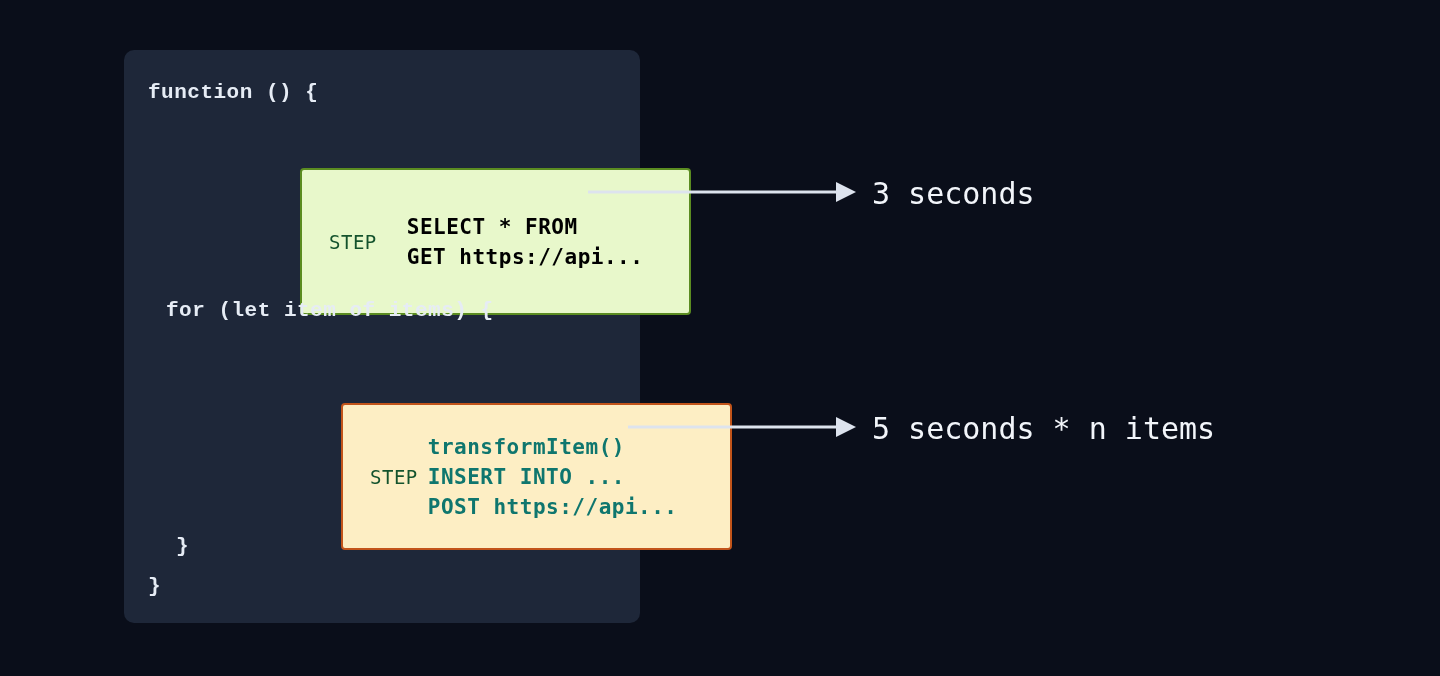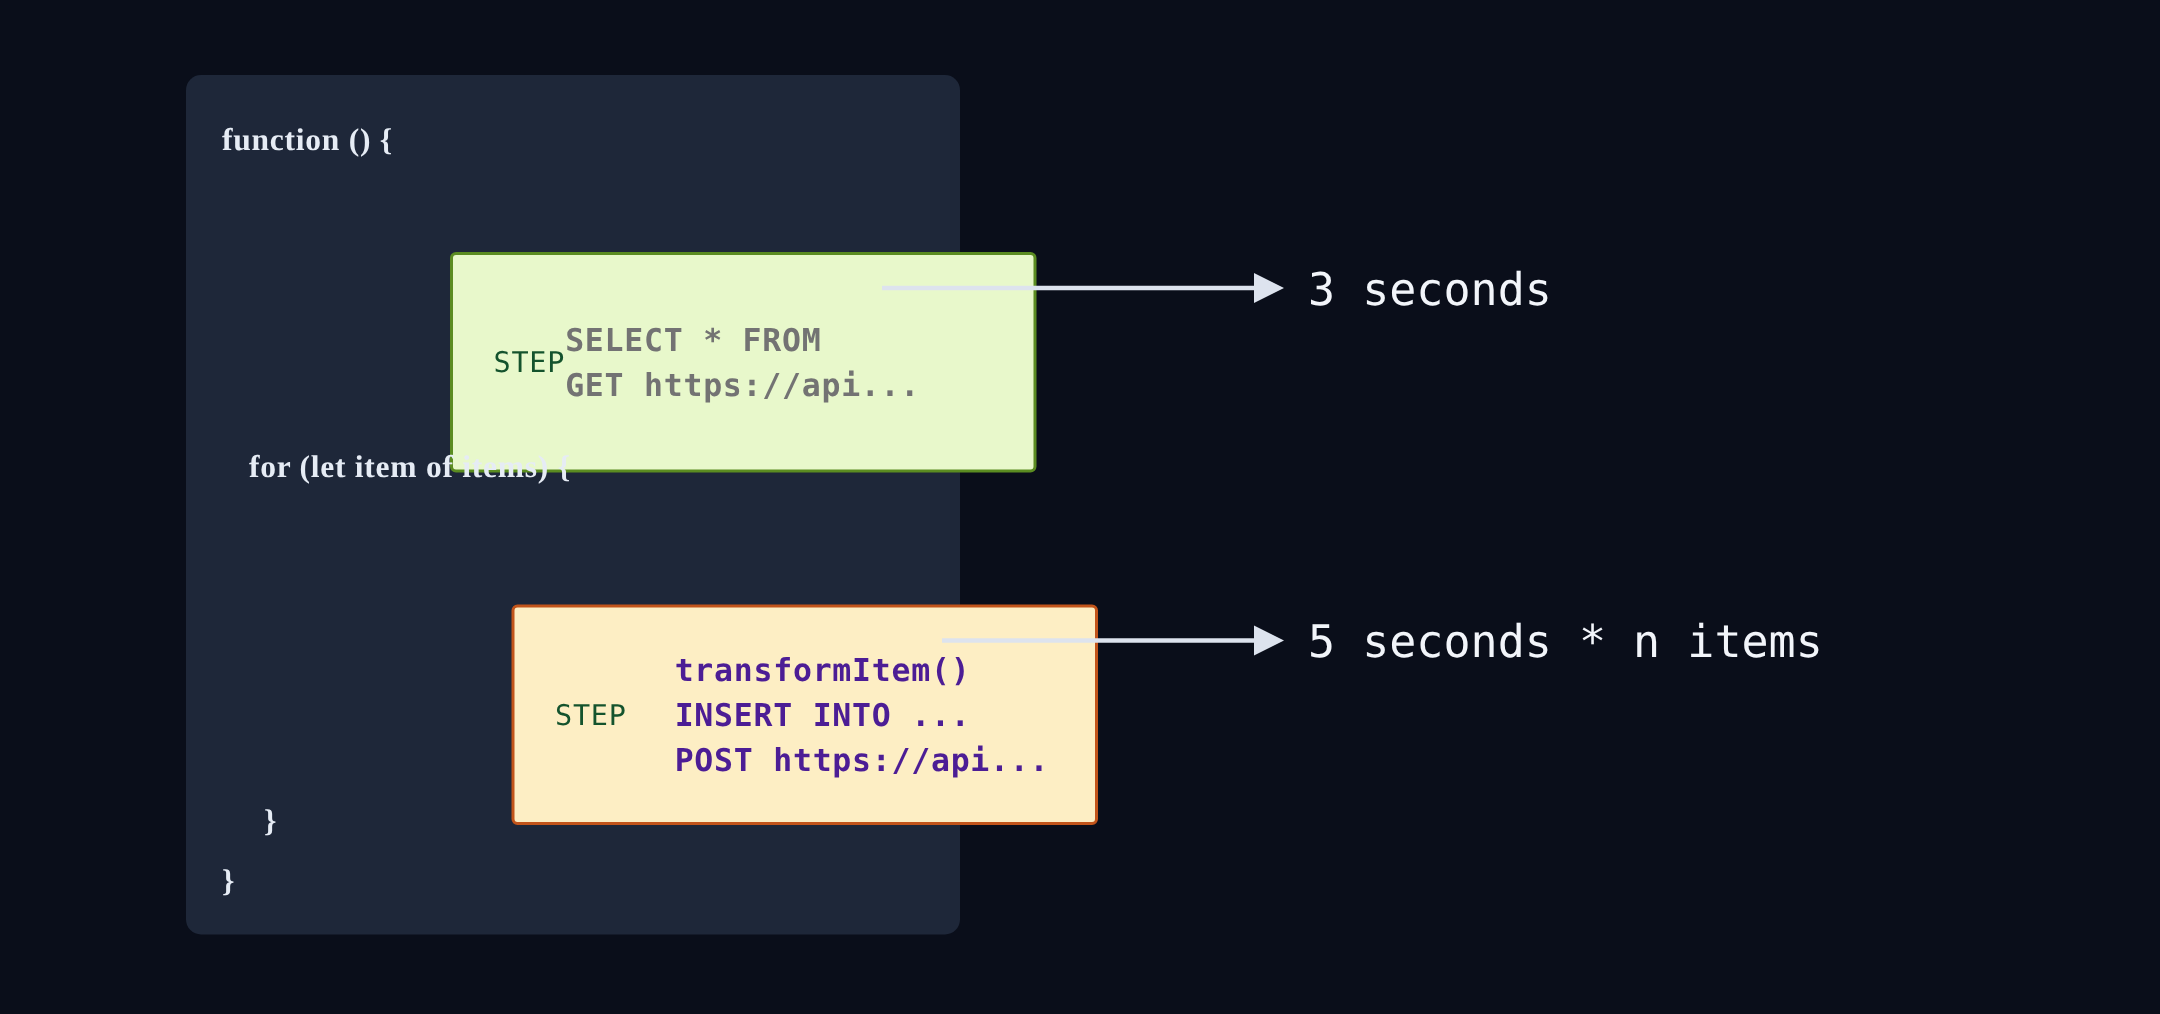--- a/index.html
+++ b/index.html
@@ -29,21 +29,21 @@
     left: 124px;
     top: 50px;
     width: 516px;
     height: 573px;
     background: #1e2739;
     border-radius: 10px;
   }
 
   .code-line {
     position: absolute;
-    font-family: Liberation Serif, serif;
+    font-family: Liberation Mono, monospace;
     font-weight: bold;
     font-size: 21px;
     letter-spacing: 0.5px;
     color: #e6ecf5;
     white-space: pre;
   }
   .line-function { left: 24px;  top: 31px; }
   .line-for      { left: 42px;  top: 249px; }
   .line-close-in { left: 52px;  top: 485px; }
   .line-close-out{ left: 24px;  top: 525px; }
@@ -89,22 +89,22 @@
 
   .step-code {
     font-family: "DejaVu Sans Mono", monospace;
     font-weight: bold;
     font-size: 21px;
     letter-spacing: 0.5px;
     line-height: 30px;
     white-space: pre;
     flex: 1 1 auto;
   }
-  .green .step-code  { color: #737373; }
-  .orange .step-code { color: #4c1d95; margin-left: 32px; }
+  .green .step-code  { color: #000000; margin-left: 30px; }
+  .orange .step-code { color: #0f766e; margin-left: 10px; }
 
   
   .arrow-svg {
     position: absolute;
     overflow: visible;
   }
   .arrow-line {
     stroke: #dde3ee;
     stroke-width: 3;
     fill: none;

